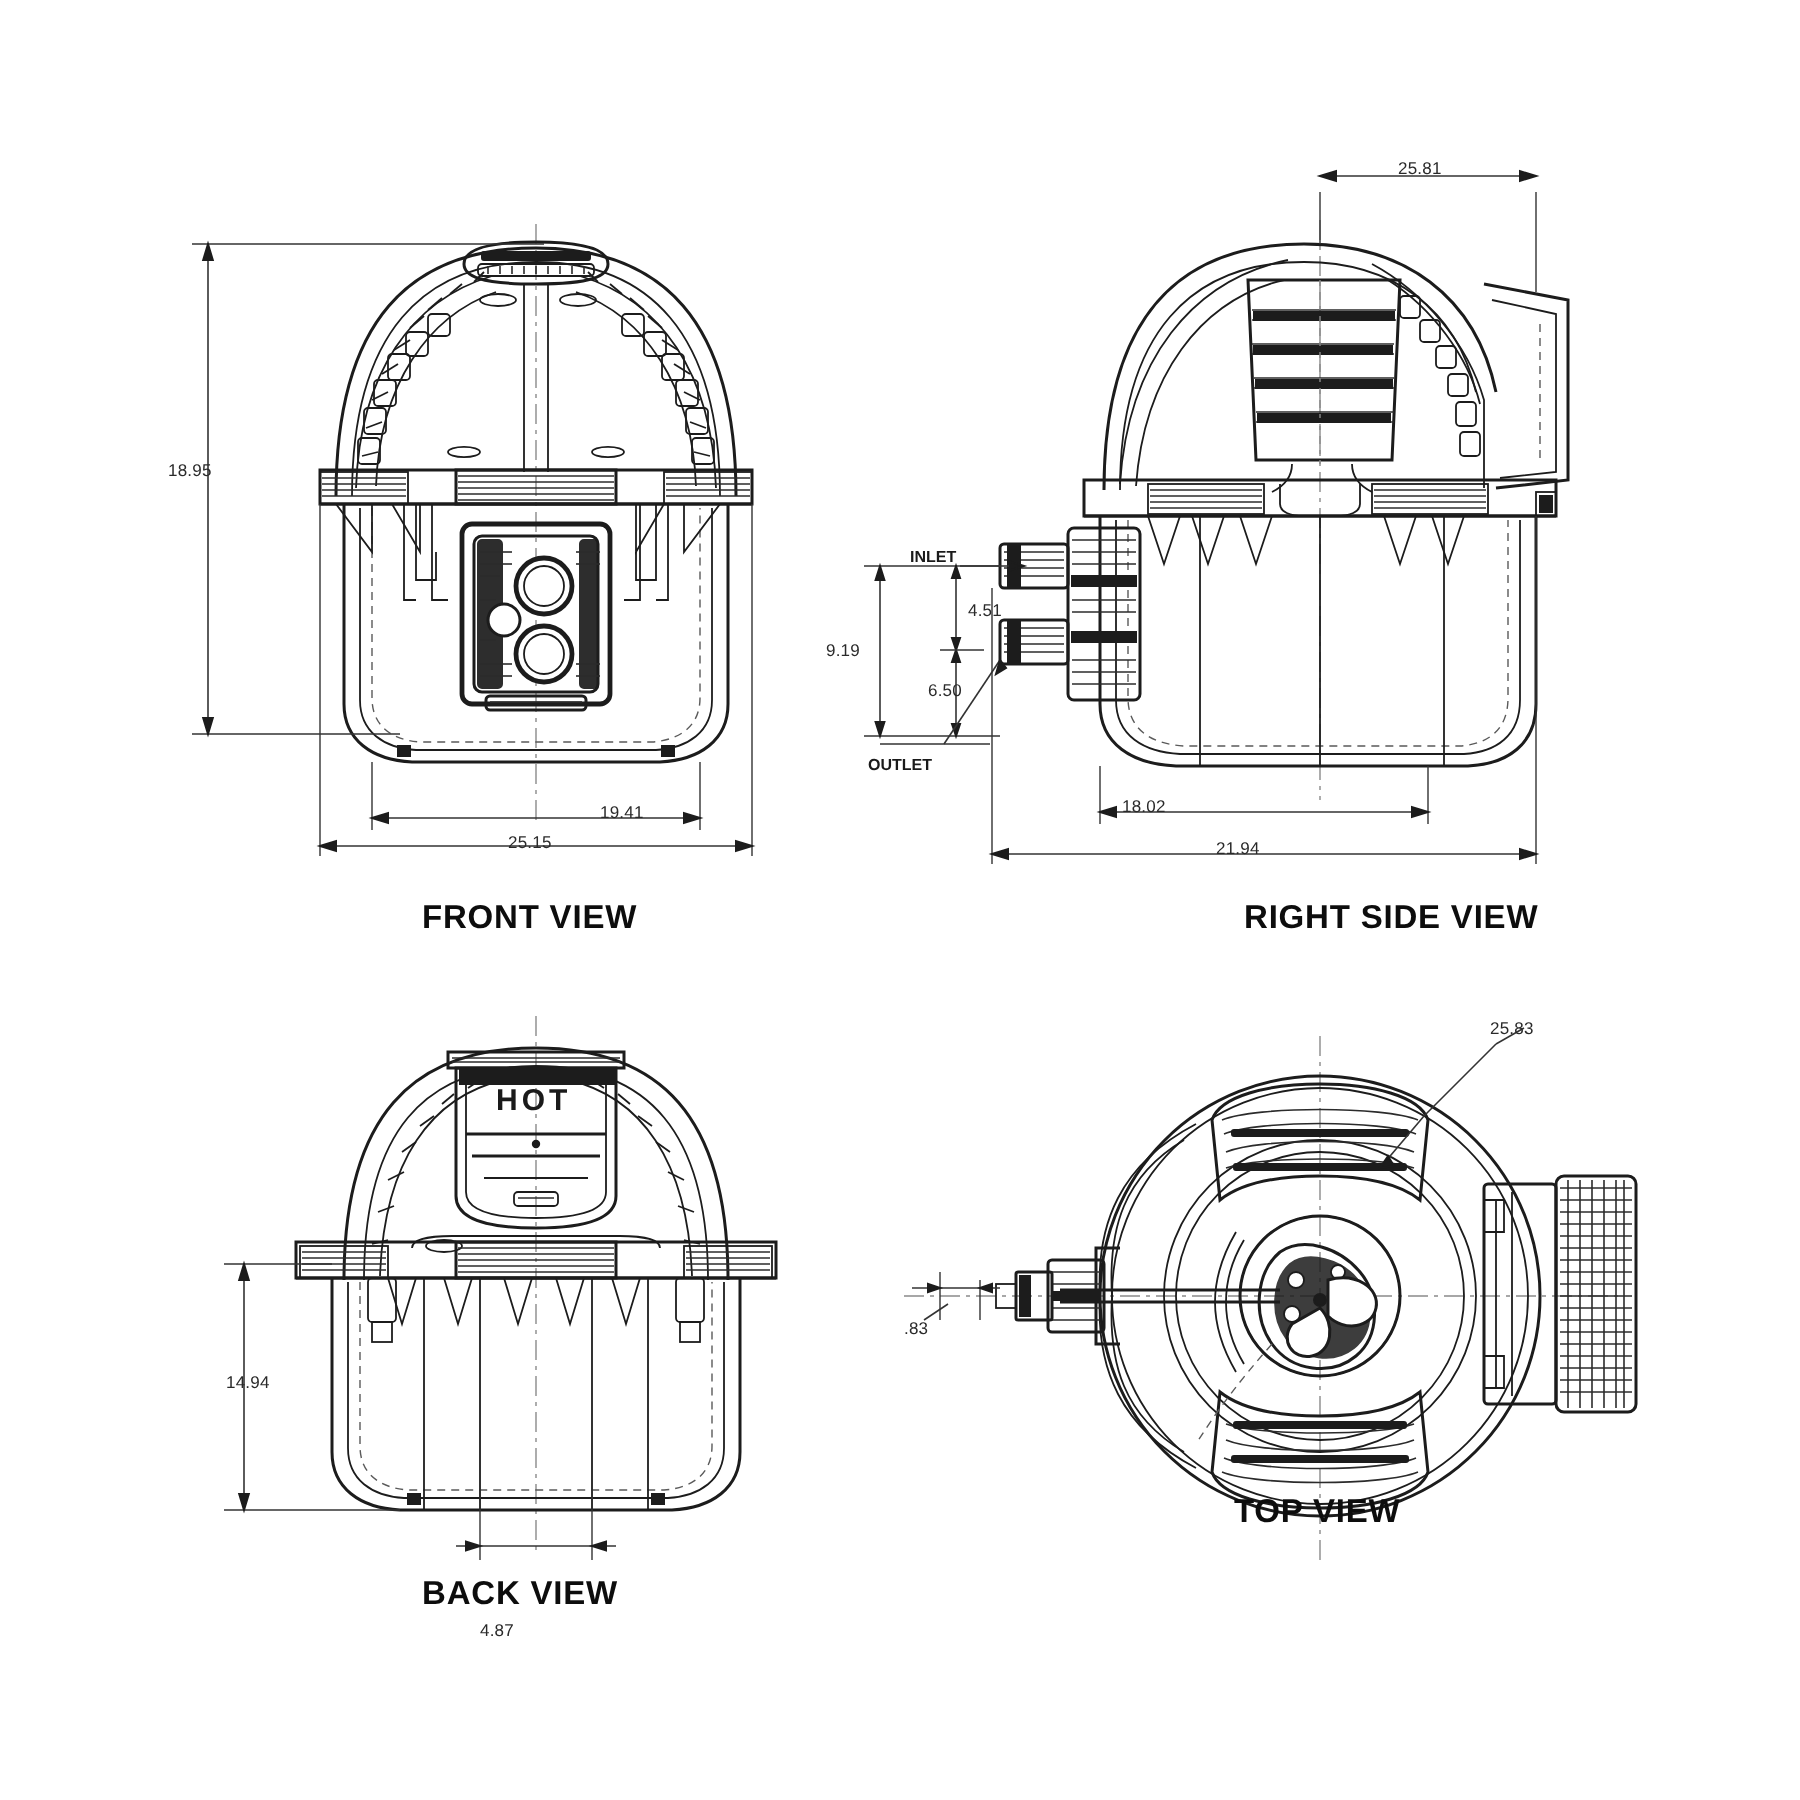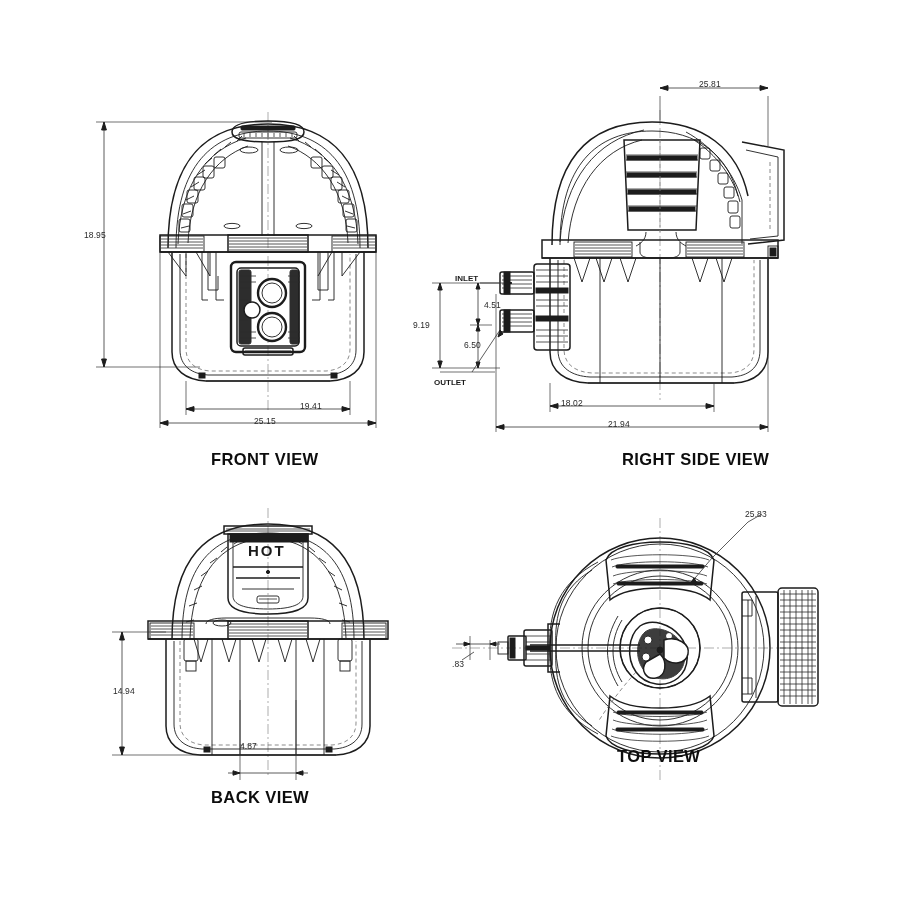--- a/index.html
+++ b/index.html
@@ -635,20 +635,20 @@
 <div class="dim-text" style="left:464px;top:300px;margin-left:20px;">4.51</div>
 <div class="dim-text" style="left:464px;top:340px;">6.50</div>
 <div class="lbl-text" style="left:455px;top:274px;">INLET</div>
 <div class="lbl-text" style="left:434px;top:378px;">OUTLET</div>
 <div class="dim-text" style="left:561px;top:398px;">18.02</div>
 <div class="dim-text" style="left:608px;top:419px;">21.94</div>
 <div class="view-title" style="left:586px;top:450px;margin-left:36px;">RIGHT SIDE VIEW</div>
 
 <div class="lbl-text" style="left:248px;top:542px;font-size:15px;letter-spacing:2px;">HOT</div>
 <div class="dim-text" style="left:113px;top:686px;">14.94</div>
-<div class="dim-text" style="left:240px;top:741px;">4.87</div>
+<div class="dim-text" style="left:240px;top:810px;">4.87</div>
 <div class="view-title" style="left:211px;top:788px;">BACK VIEW</div>
 
 <div class="dim-text" style="left:745px;top:509px;">25.83</div>
 <div class="dim-text" style="left:452px;top:659px;">.83</div>
 <div class="view-title" style="left:617px;top:747px;">TOP VIEW</div>
 
 </div>
 
 </body></html>

